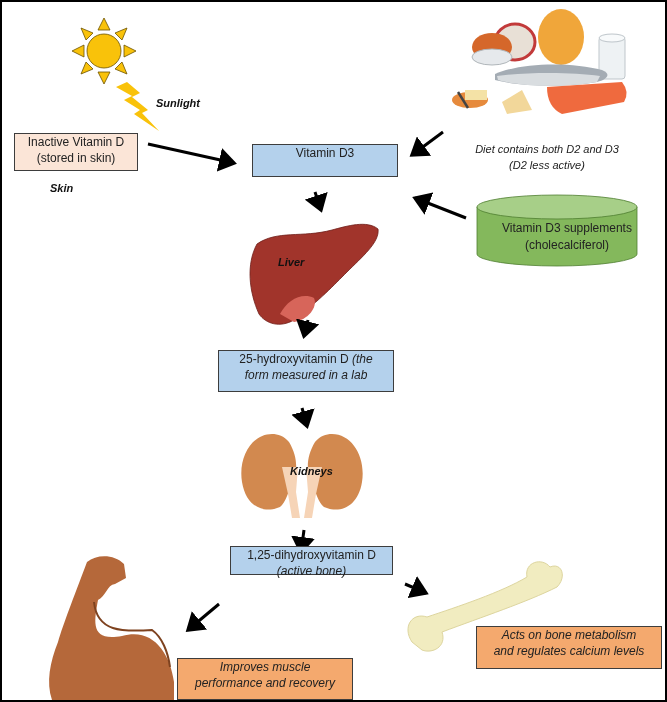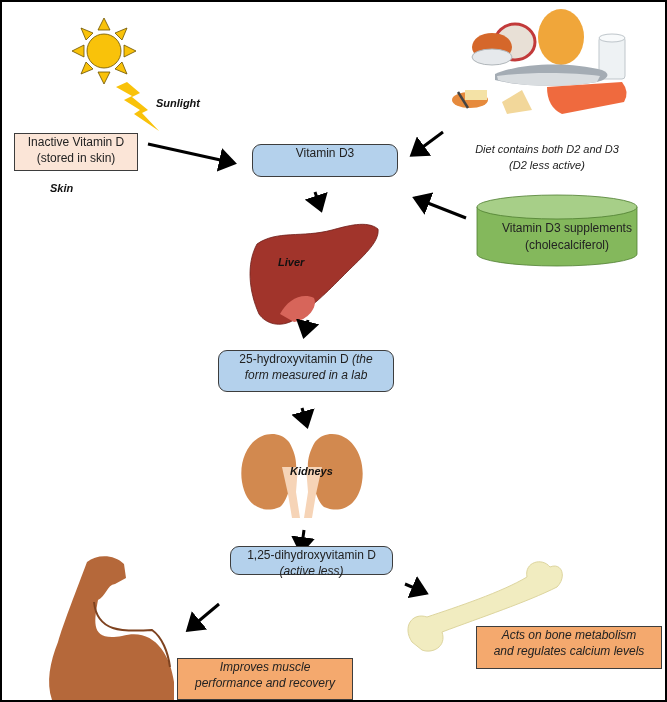--- a/index.html
+++ b/index.html
@@ -1,18 +1,18 @@
 <!DOCTYPE html>
 <html><head>
 <meta charset="utf-8">
 <style>
   html,body{margin:0;padding:0;background:#000;}
   #canvas{position:relative;width:663px;height:698px;margin:2px;background:#fff;overflow:hidden;font-family:"Liberation Sans",sans-serif;}
   .box{position:absolute;box-sizing:border-box;border:1px solid #3d3d3d;text-align:center;font-size:12px;color:#222;display:flex;flex-direction:column;line-height:16px;}
-  .blue{background:#b4d1ec;border-radius:9px;}
+  .blue{background:#b4d1ec;}
   .peach{background:#fbe5d7;}
   .orange{background:#f4a96e;font-style:italic;}
   .lbl{position:absolute;font-size:11px;font-weight:bold;font-style:italic;color:#111;}
   .itl{font-style:italic;}
   svg{position:absolute;left:0;top:0;}
   .diet{position:absolute;left:445px;top:139px;width:200px;text-align:center;font-size:11px;font-style:italic;color:#222;line-height:16px;}
   .cyl-text{position:absolute;left:475px;top:218px;width:180px;text-align:center;font-size:12px;color:#222;line-height:17px;}
 </style>
 </head>
 <body>
@@ -121,21 +121,21 @@
 
   <div class="box blue" style="left:216px;top:348px;width:176px;height:42px;">
     <span><span>25-hydroxyvitamin D </span><span class="itl">(the</span></span>
     <span class="itl">form measured in a lab</span>
   </div>
 
   <div class="lbl" style="left:288px;top:463px;">Kidneys</div>
 
   <div class="box blue" style="left:228px;top:544px;width:163px;height:29px;">
     <span>1,25-dihydroxyvitamin D</span>
-    <span class="itl">(active less)</span>
+    <span class="itl">(active bone)</span>
   </div>
 
   <div class="box orange" style="left:175px;top:656px;width:176px;height:42px;">
     <span>Improves muscle</span>
     <span>performance and recovery</span>
   </div>
 
   <div class="box orange" style="left:474px;top:624px;width:186px;height:43px;">
     <span>Acts on bone metabolism</span>
     <span>and regulates calcium levels</span>

